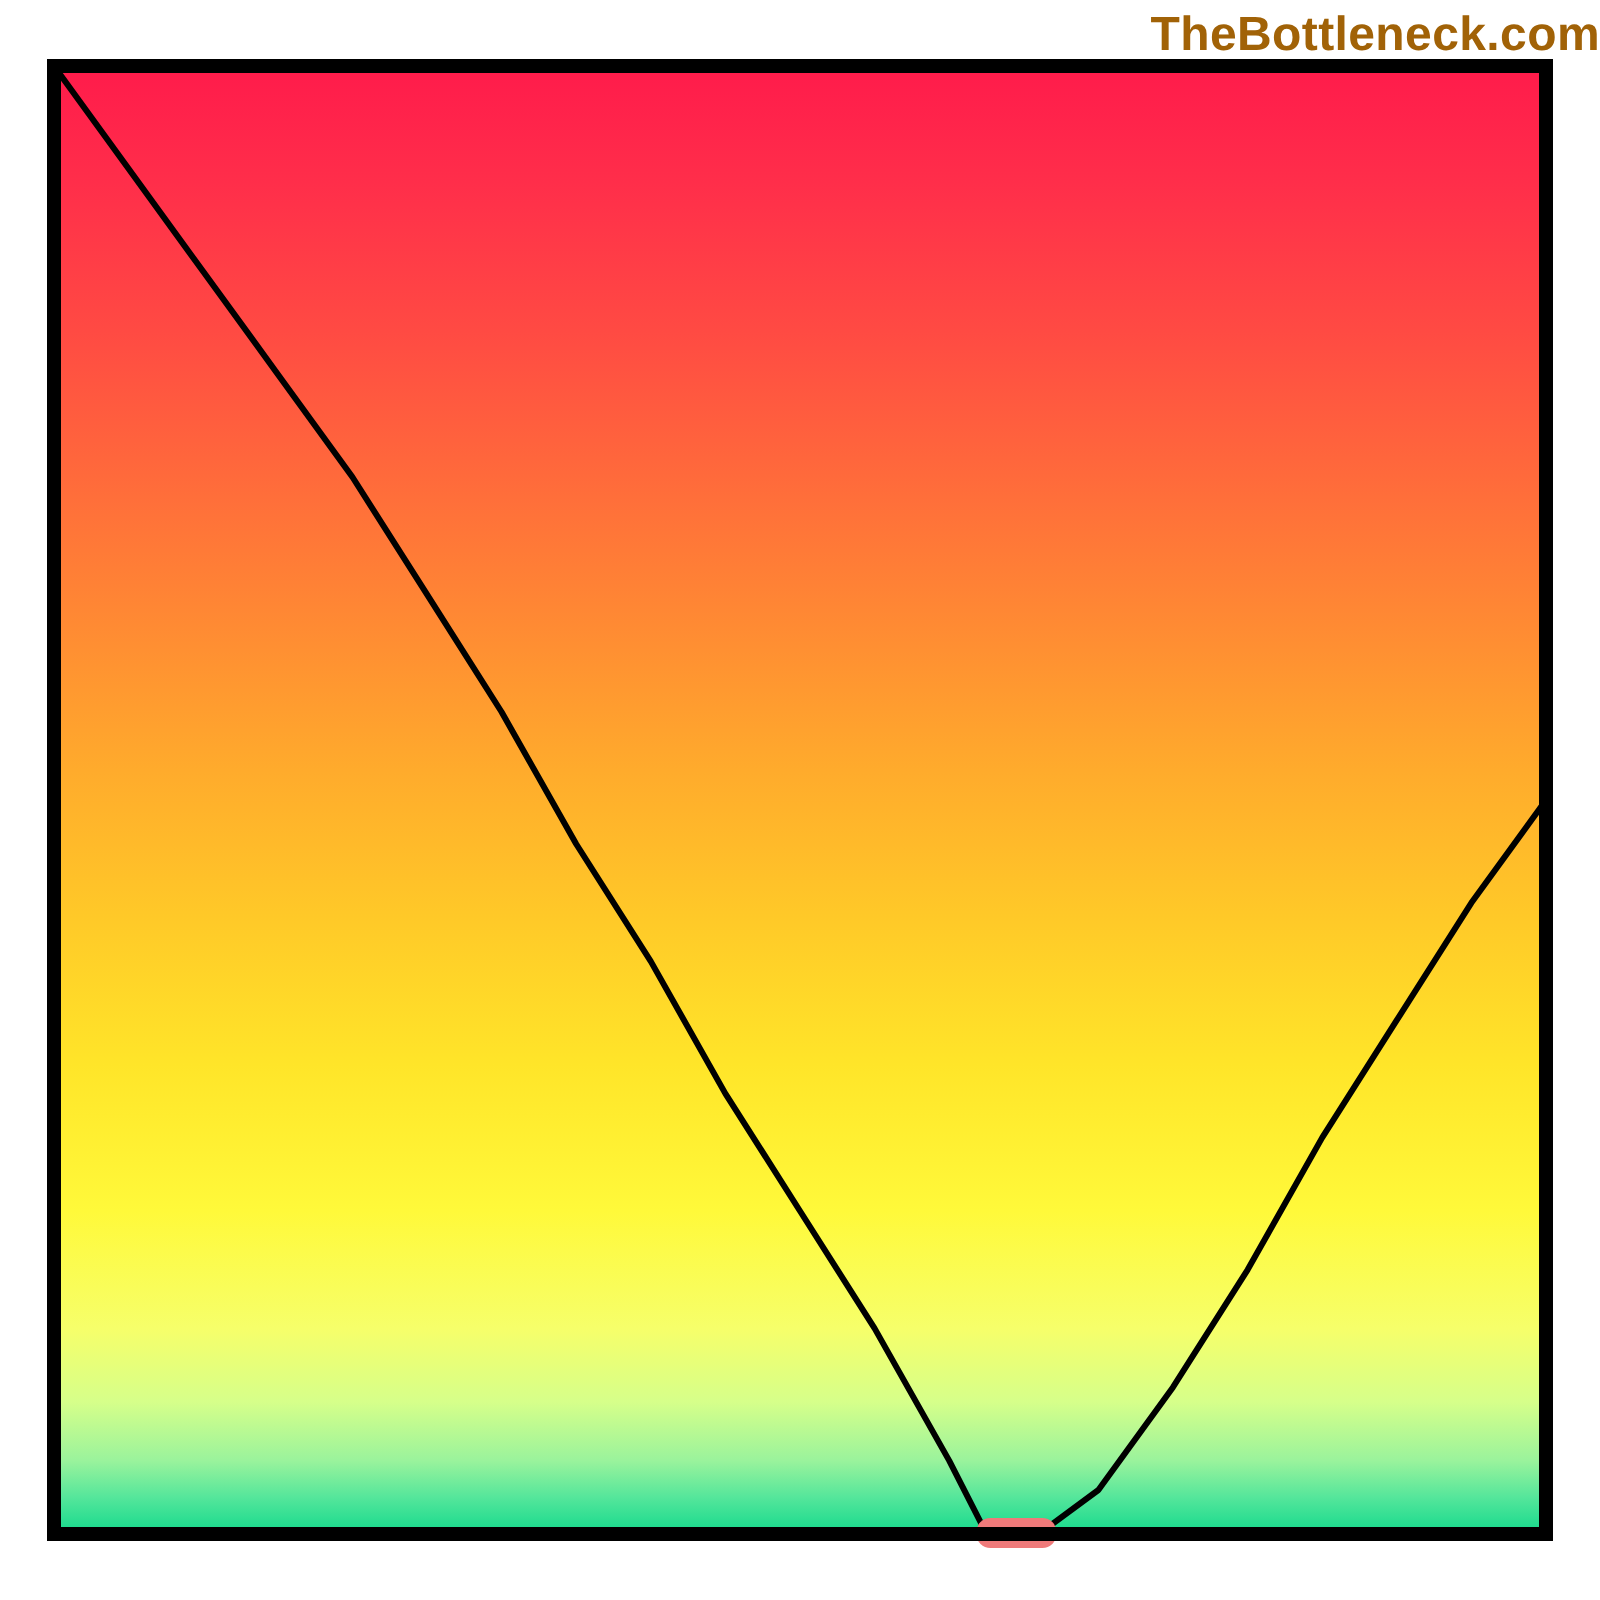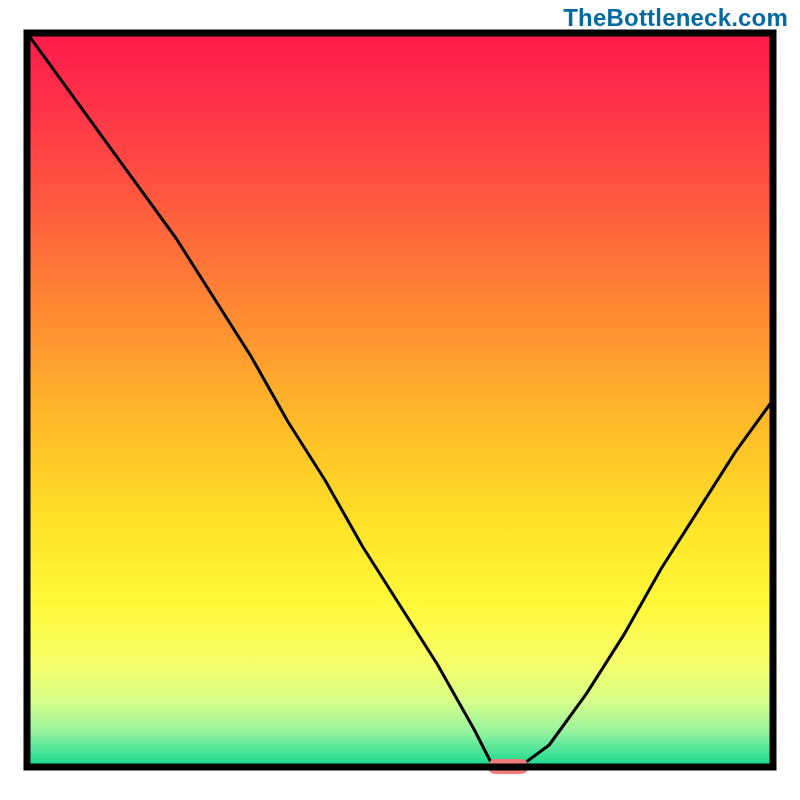--- a/index.html
+++ b/index.html
@@ -12,24 +12,24 @@
     background: #ffffff;
   }
   .stage {
     position: relative;
     width: 800px;
     height: 800px;
   }
   .watermark {
     position: absolute;
     top: 4px;
-    right: 12px;
+    right: 0;
     font-size: 24px;
     font-weight: bold;
-    color: #0369a1;
+    color: #a16207;
     letter-spacing: 0.2px;
     z-index: 10;
   }
   svg.chart {
     position: absolute;
     left: 0;
     top: 0;
     width: 800px;
     height: 800px;
     display: block;

